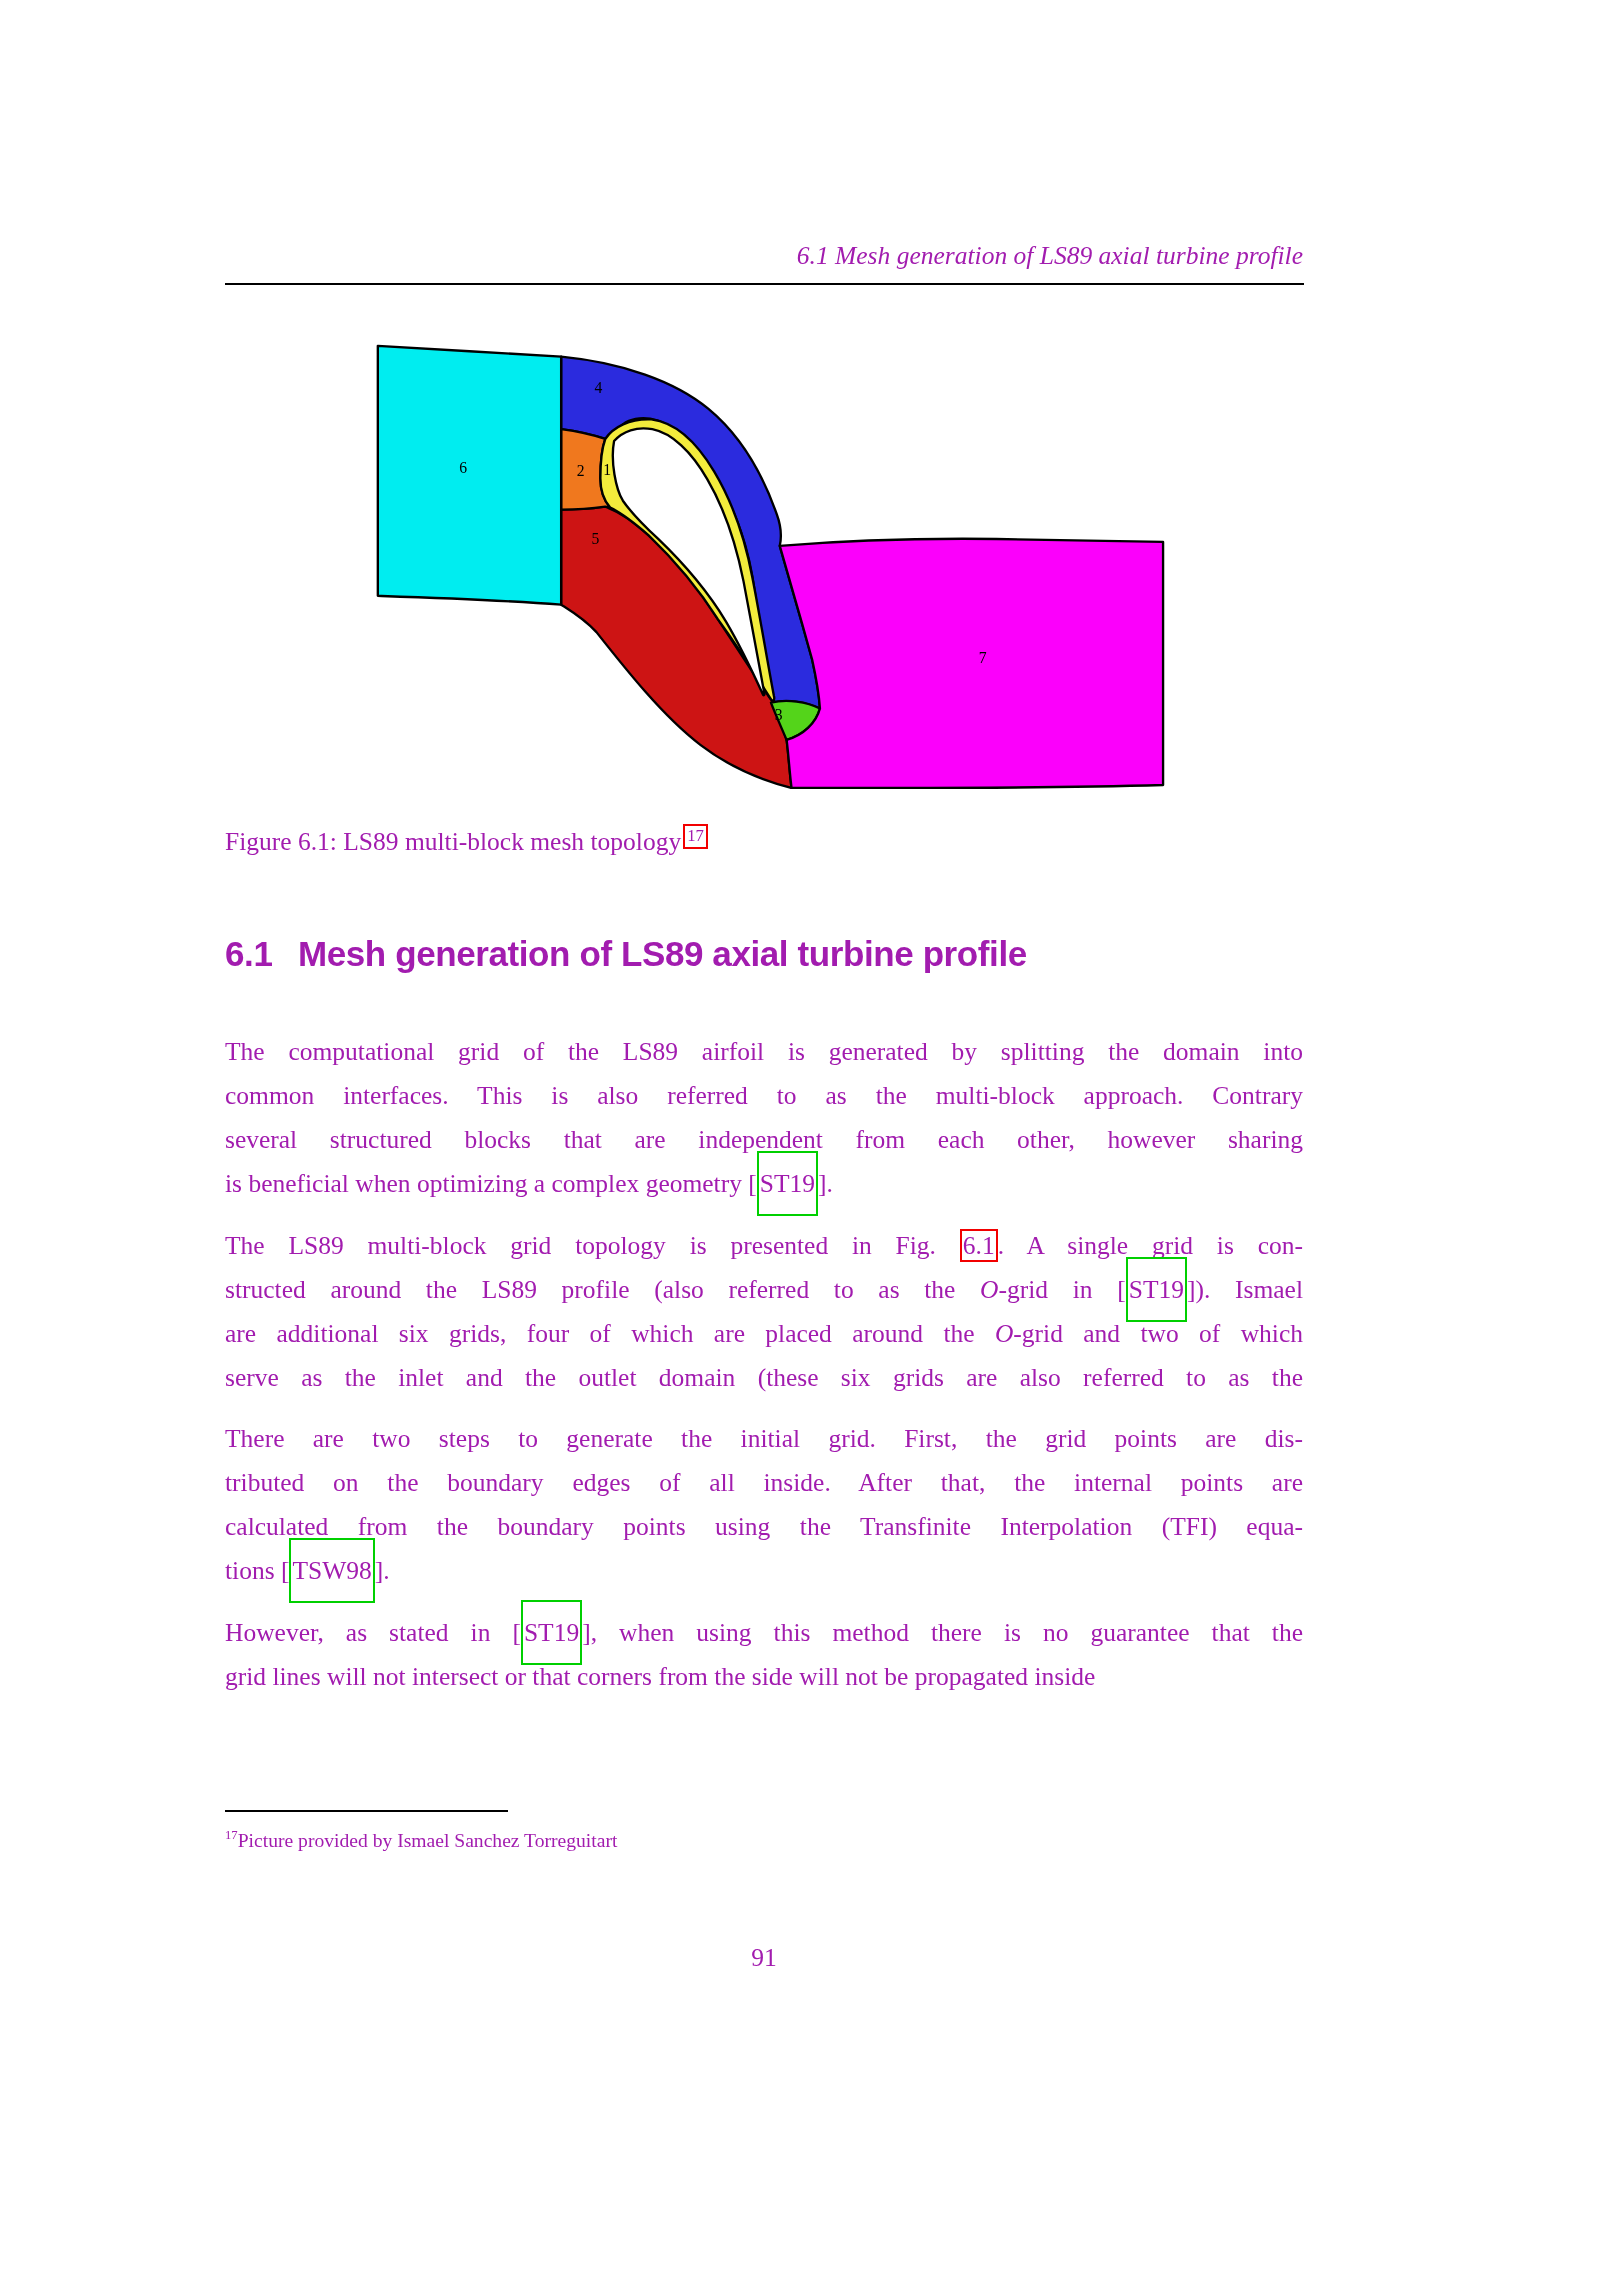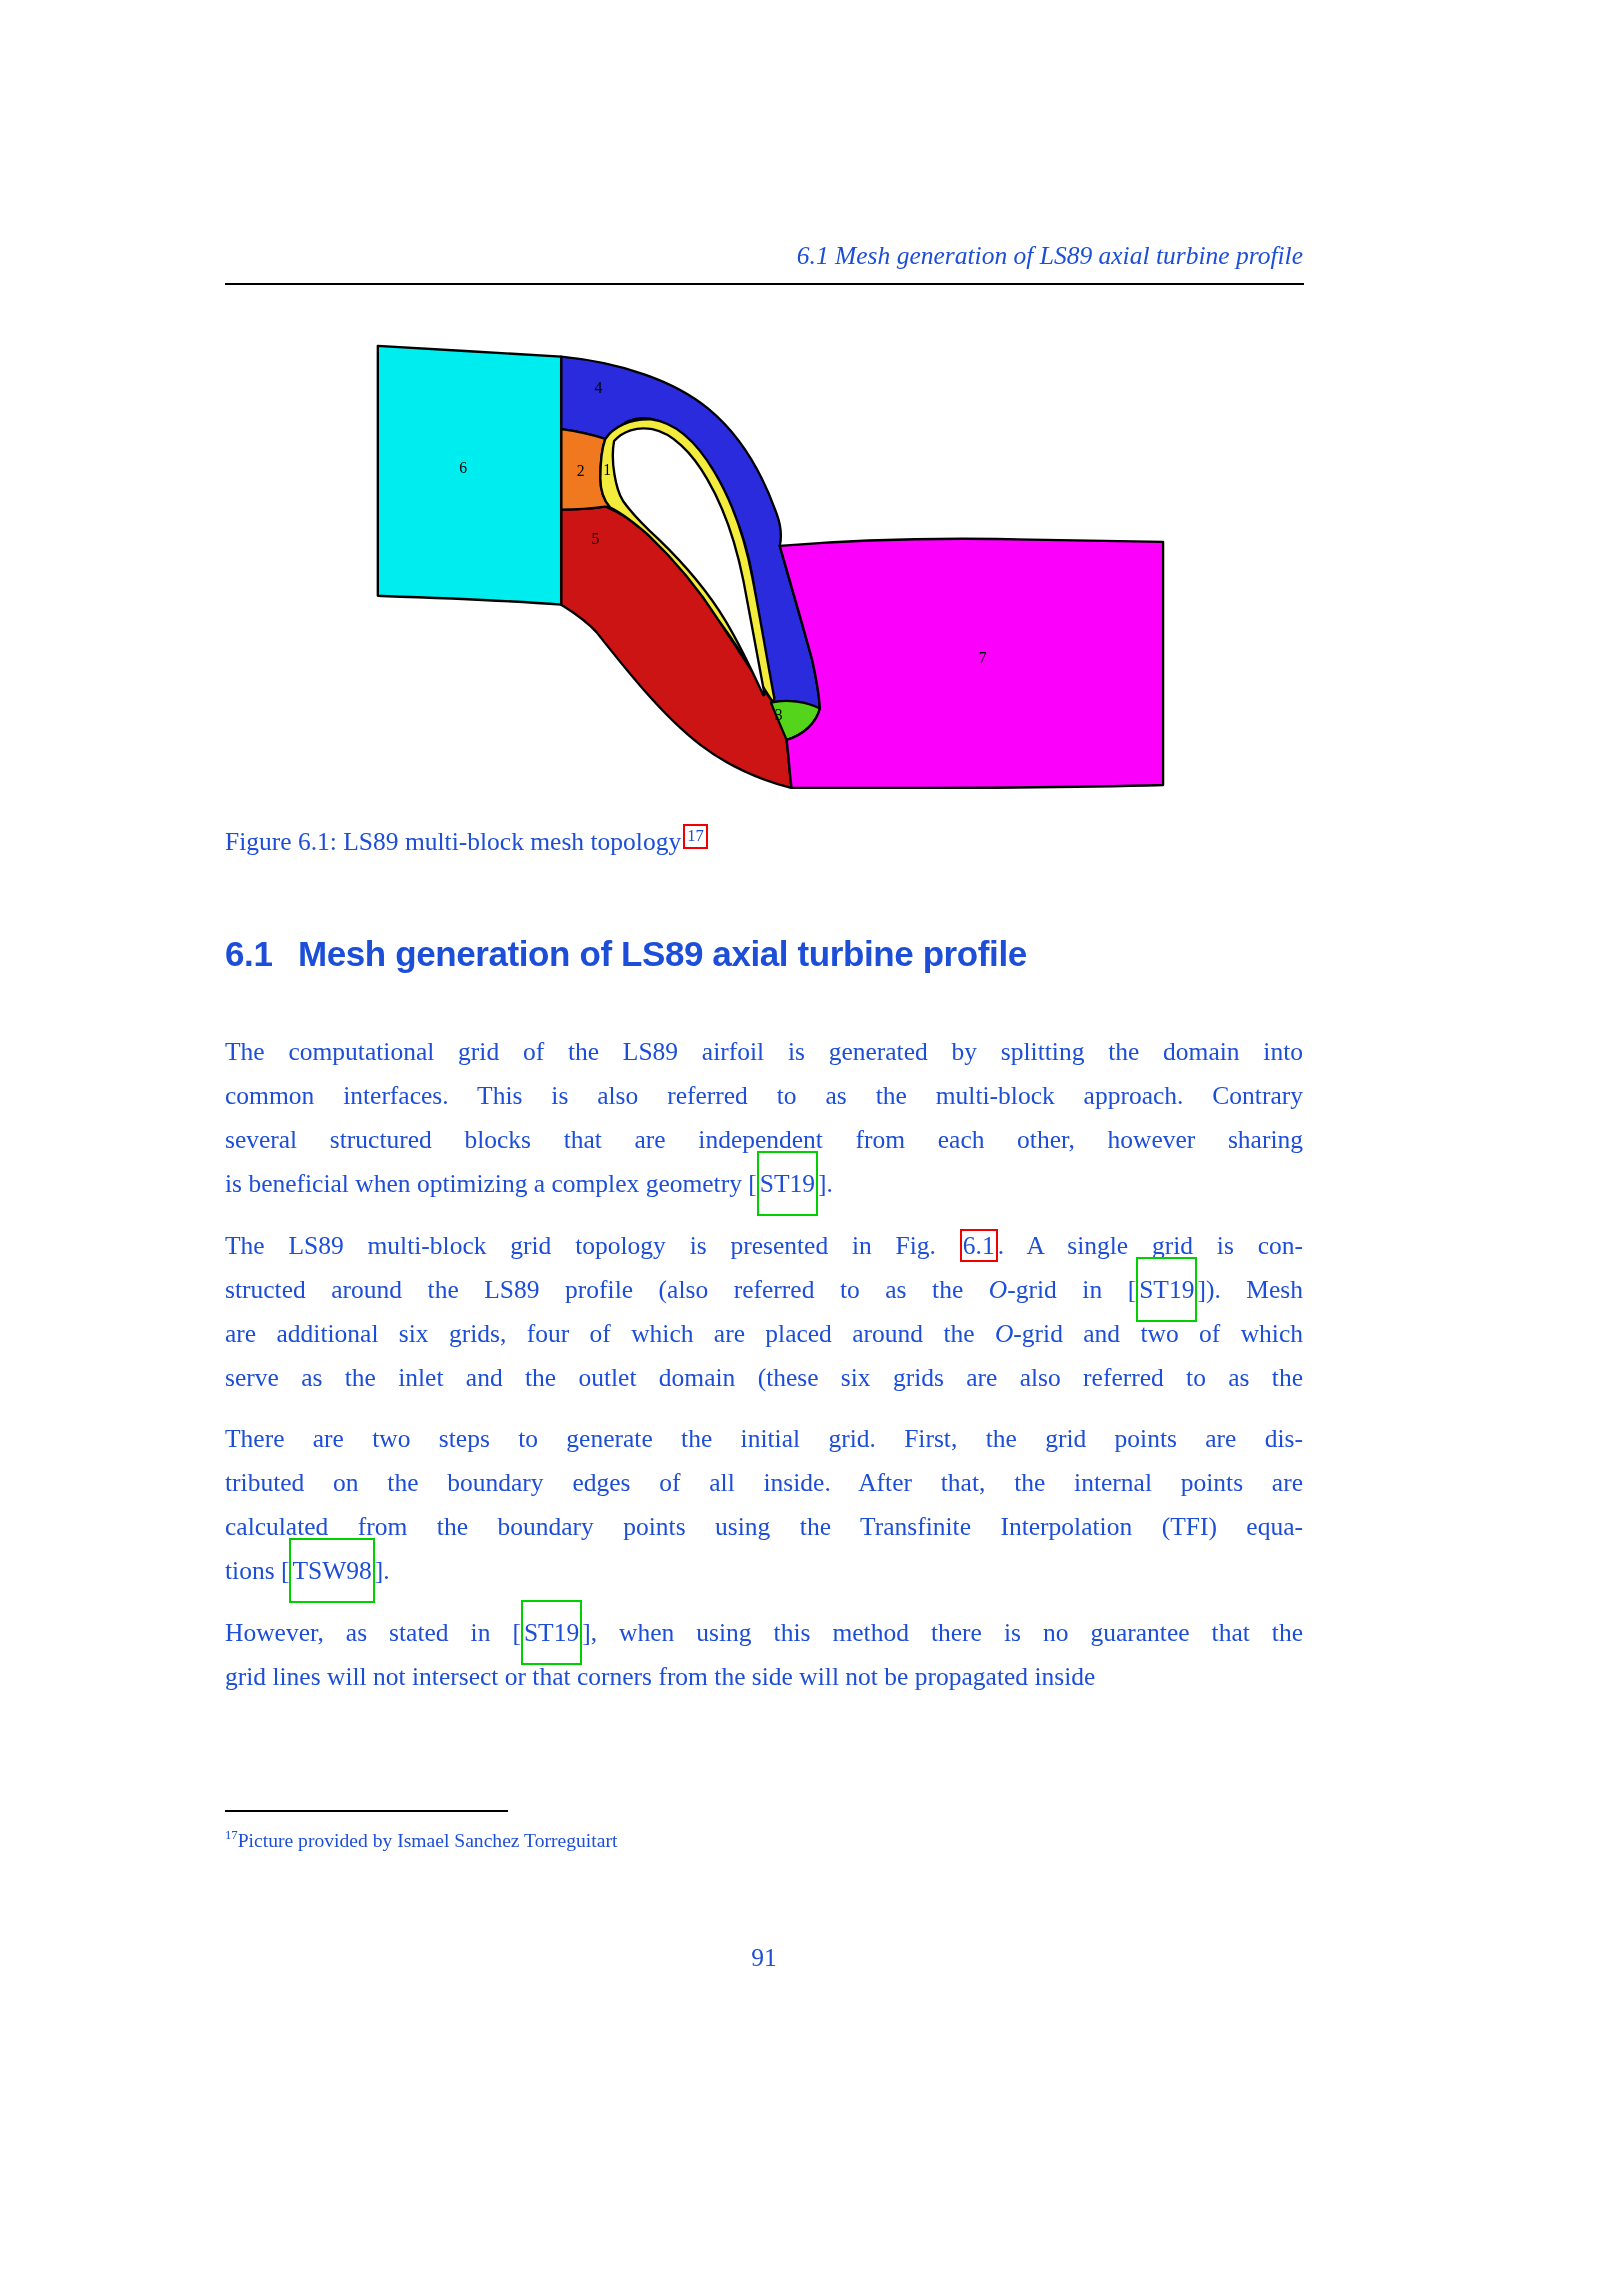--- a/index.html
+++ b/index.html
@@ -1,17 +1,17 @@
 <!DOCTYPE html>
 <html><head>
 <meta charset="utf-8">
 <style>
   html,body{margin:0;padding:0;background:#ffffff;}
   .page{position:relative;width:1621px;height:2293px;background:#ffffff;
-        font-family:"Liberation Serif",serif;color:#1d4ed8;overflow:hidden;}
+        font-family:"Liberation Serif",serif;color:#a21caf;overflow:hidden;}
 
   .running-header{position:absolute;top:238px;left:225px;width:1078px;
         text-align:right;font-style:italic;font-size:25.5px;line-height:35px;}
   .header-rule{position:absolute;top:283px;left:225px;width:1079px;height:2px;background:#000;}
 
   .figure-svg{position:absolute;top:336px;left:369px;}
   .figure-svg text{font-family:"Liberation Serif",serif;font-size:16px;fill:#000;}
 
   .figure-caption{position:absolute;top:822px;left:225px;width:1078px;
         font-size:25.5px;line-height:39px;}
@@ -78,21 +78,21 @@
 
   <div class="body-paragraphs">
       <div class="para">
         <div class="pline"><span>The computational grid of the LS89 airfoil is generated by splitting the domain into</span></div>
         <div class="pline"><span>common interfaces. This is also referred to as the multi-block approach. Contrary</span></div>
         <div class="pline"><span>several structured blocks that are independent from each other, however sharing</span></div>
         <div class="pline last"><span>is beneficial when optimizing a complex geometry [</span><span class="linkbox-green" style="border-color: rgb(0, 208, 0);">ST19</span><span>].</span></div>
       </div>
       <div class="para">
         <div class="pline"><span>The LS89 multi-block grid topology is presented in Fig. </span><span class="linkbox-red" style="border-color: rgb(242, 0, 0);">6.1</span><span>. A single grid is con-</span></div>
-        <div class="pline"><span>structed around the LS89 profile (also referred to as the </span><span class="it">O</span><span>-grid in [</span><span class="linkbox-green" style="border-color: rgb(0, 208, 0);">ST19</span><span>]). Mesh</span></div>
+        <div class="pline"><span>structed around the LS89 profile (also referred to as the </span><span class="it">O</span><span>-grid in [</span><span class="linkbox-green" style="border-color: rgb(0, 208, 0);">ST19</span><span>]). Ismael</span></div>
         <div class="pline"><span>are additional six grids, four of which are placed around the </span><span class="it">O</span><span>-grid and two of which</span></div>
         <div class="pline"><span>serve as the inlet and the outlet domain (these six grids are also referred to as the</span></div>
       </div>
       <div class="para">
         <div class="pline"><span>There are two steps to generate the initial grid. First, the grid points are dis-</span></div>
         <div class="pline"><span>tributed on the boundary edges of all inside. After that, the internal points are</span></div>
         <div class="pline"><span>calculated from the boundary points using the Transfinite Interpolation (TFI) equa-</span></div>
         <div class="pline last"><span>tions [</span><span class="linkbox-green" style="border-color: rgb(0, 208, 0);">TSW98</span><span>].</span></div>
       </div>
       <div class="para">

